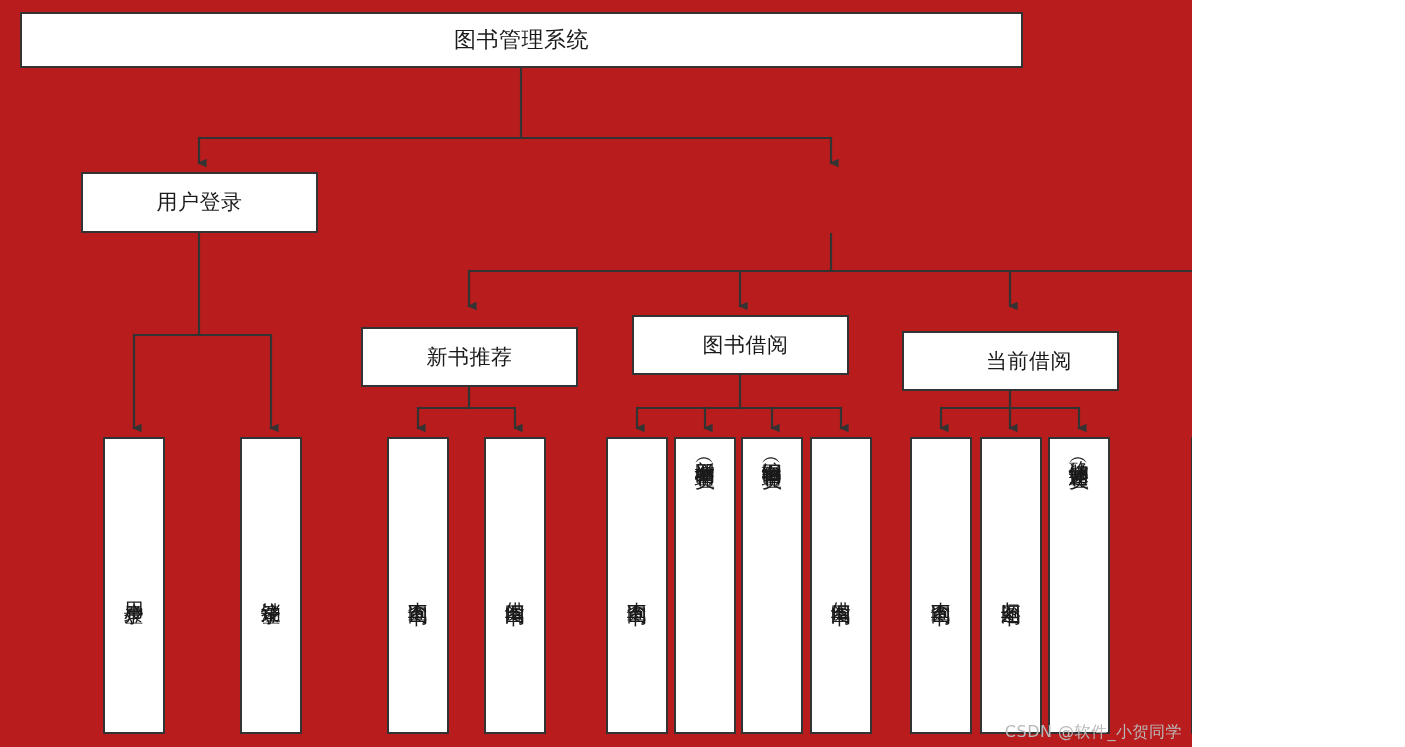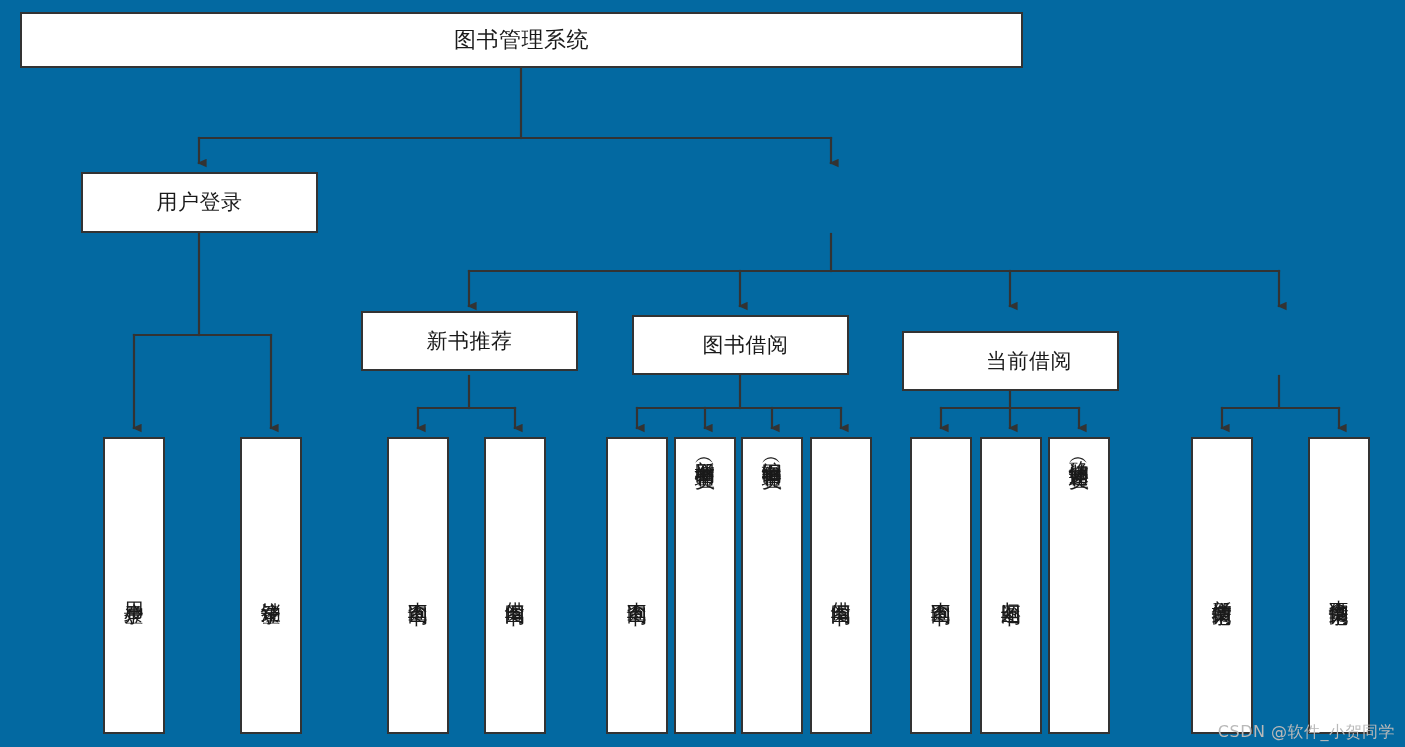--- a/index.html
+++ b/index.html
@@ -6,23 +6,23 @@
   html, body {
     margin: 0;
     padding: 0;
     background: #ffffff;
   }
   body {
     font-family: "DejaVu Sans", "Liberation Sans", sans-serif;
   }
   #diagram-root {
     position: relative;
-    width: 1405px;
+    width: 1192px;
     height: 747px;
-    background: #0369a1;
+    background: #b91c1c;
     overflow: hidden;
   }
   #edges-layer {
     position: absolute;
     left: 0;
     top: 0;
     width: 1405px;
     height: 747px;
     pointer-events: none;
   }
@@ -136,21 +136,21 @@
 
   <div class="node root horizontal" style="left:20px; top:12px; width:1003px; height:56px;">
     <span class="node-label">图书管理系统</span>
   </div>
 
   <div class="node horizontal" style="left:81px; top:172px; width:237px; height:61px;">
     <span class="node-label">用户登录</span>
   </div>
 
 
-  <div class="node horizontal" style="left:361px; top:311px; width:217px; height:60px;">
+  <div class="node horizontal" style="left:361px; top:327px; width:217px; height:60px;">
     <span class="node-label">新书推荐</span>
   </div>
 
   <div class="node horizontal" style="left:632px; top:315px; width:217px; height:60px;padding-left:10px;">
     <span class="node-label">图书借阅</span>
   </div>
 
   <div class="node horizontal" style="left:902px; top:331px; width:217px; height:60px;padding-left:37px;">
     <span class="node-label">当前借阅</span>
   </div>

